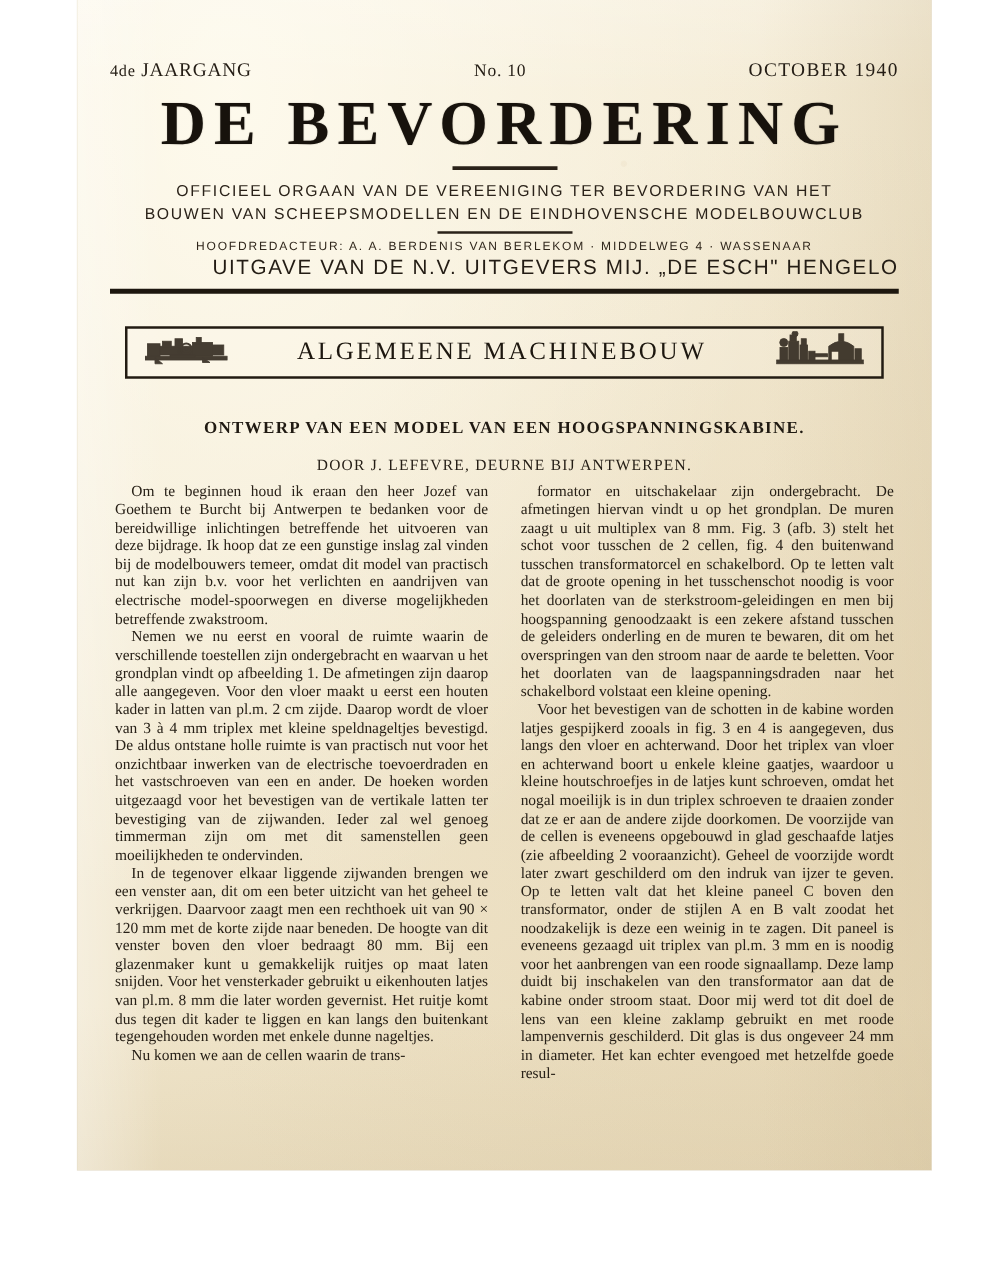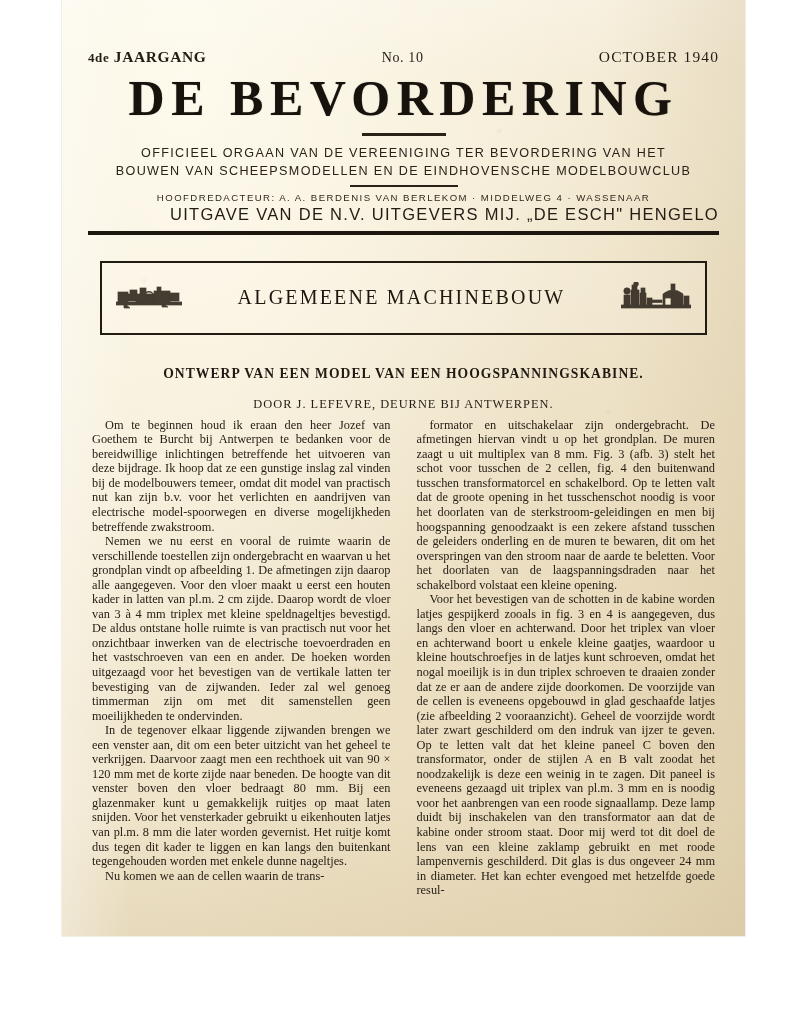--- a/index.html
+++ b/index.html
@@ -64,21 +64,21 @@
   .issue-line {
     display: flex;
     align-items: baseline;
     justify-content: space-between;
     padding-top: 48px;
     color: #241d15;
     font-family: "Liberation Serif", "DejaVu Serif", serif;
     font-size: 15.5px;
     letter-spacing: 0.6px;
   }
-  .issue-line .vol { font-weight: 700; }
+  .issue-line .vol { font-weight: 400; }
   .issue-line .vol .ord { font-size: 13px; }
   .issue-line .num { font-weight: 400; font-size: 14px; }
   .issue-line .date { font-weight: 400; letter-spacing: 1.1px; }
 
   .masthead-title {
     text-align: center;
     font-family: "Liberation Serif", "DejaVu Serif", serif;
     font-weight: 700;
     font-size: 50px;
     line-height: 1.02;
@@ -142,21 +142,21 @@
   }
 
   
   .section-banner {
     margin: 26px 12px 0 12px;
     border: 2.2px solid #221b12;
     height: 38px;
     display: flex;
     align-items: center;
     justify-content: space-between;
-    padding: 16px 14px;
+    padding: 0 14px;
     background: rgba(255,252,240,0.20);
   }
   .section-banner .banner-title {
     flex: 1;
     text-align: center;
     font-family: "Liberation Serif", "DejaVu Serif", serif;
     font-size: 20px;
     letter-spacing: 2.2px;
     color: #1d170f;
     white-space: nowrap;

